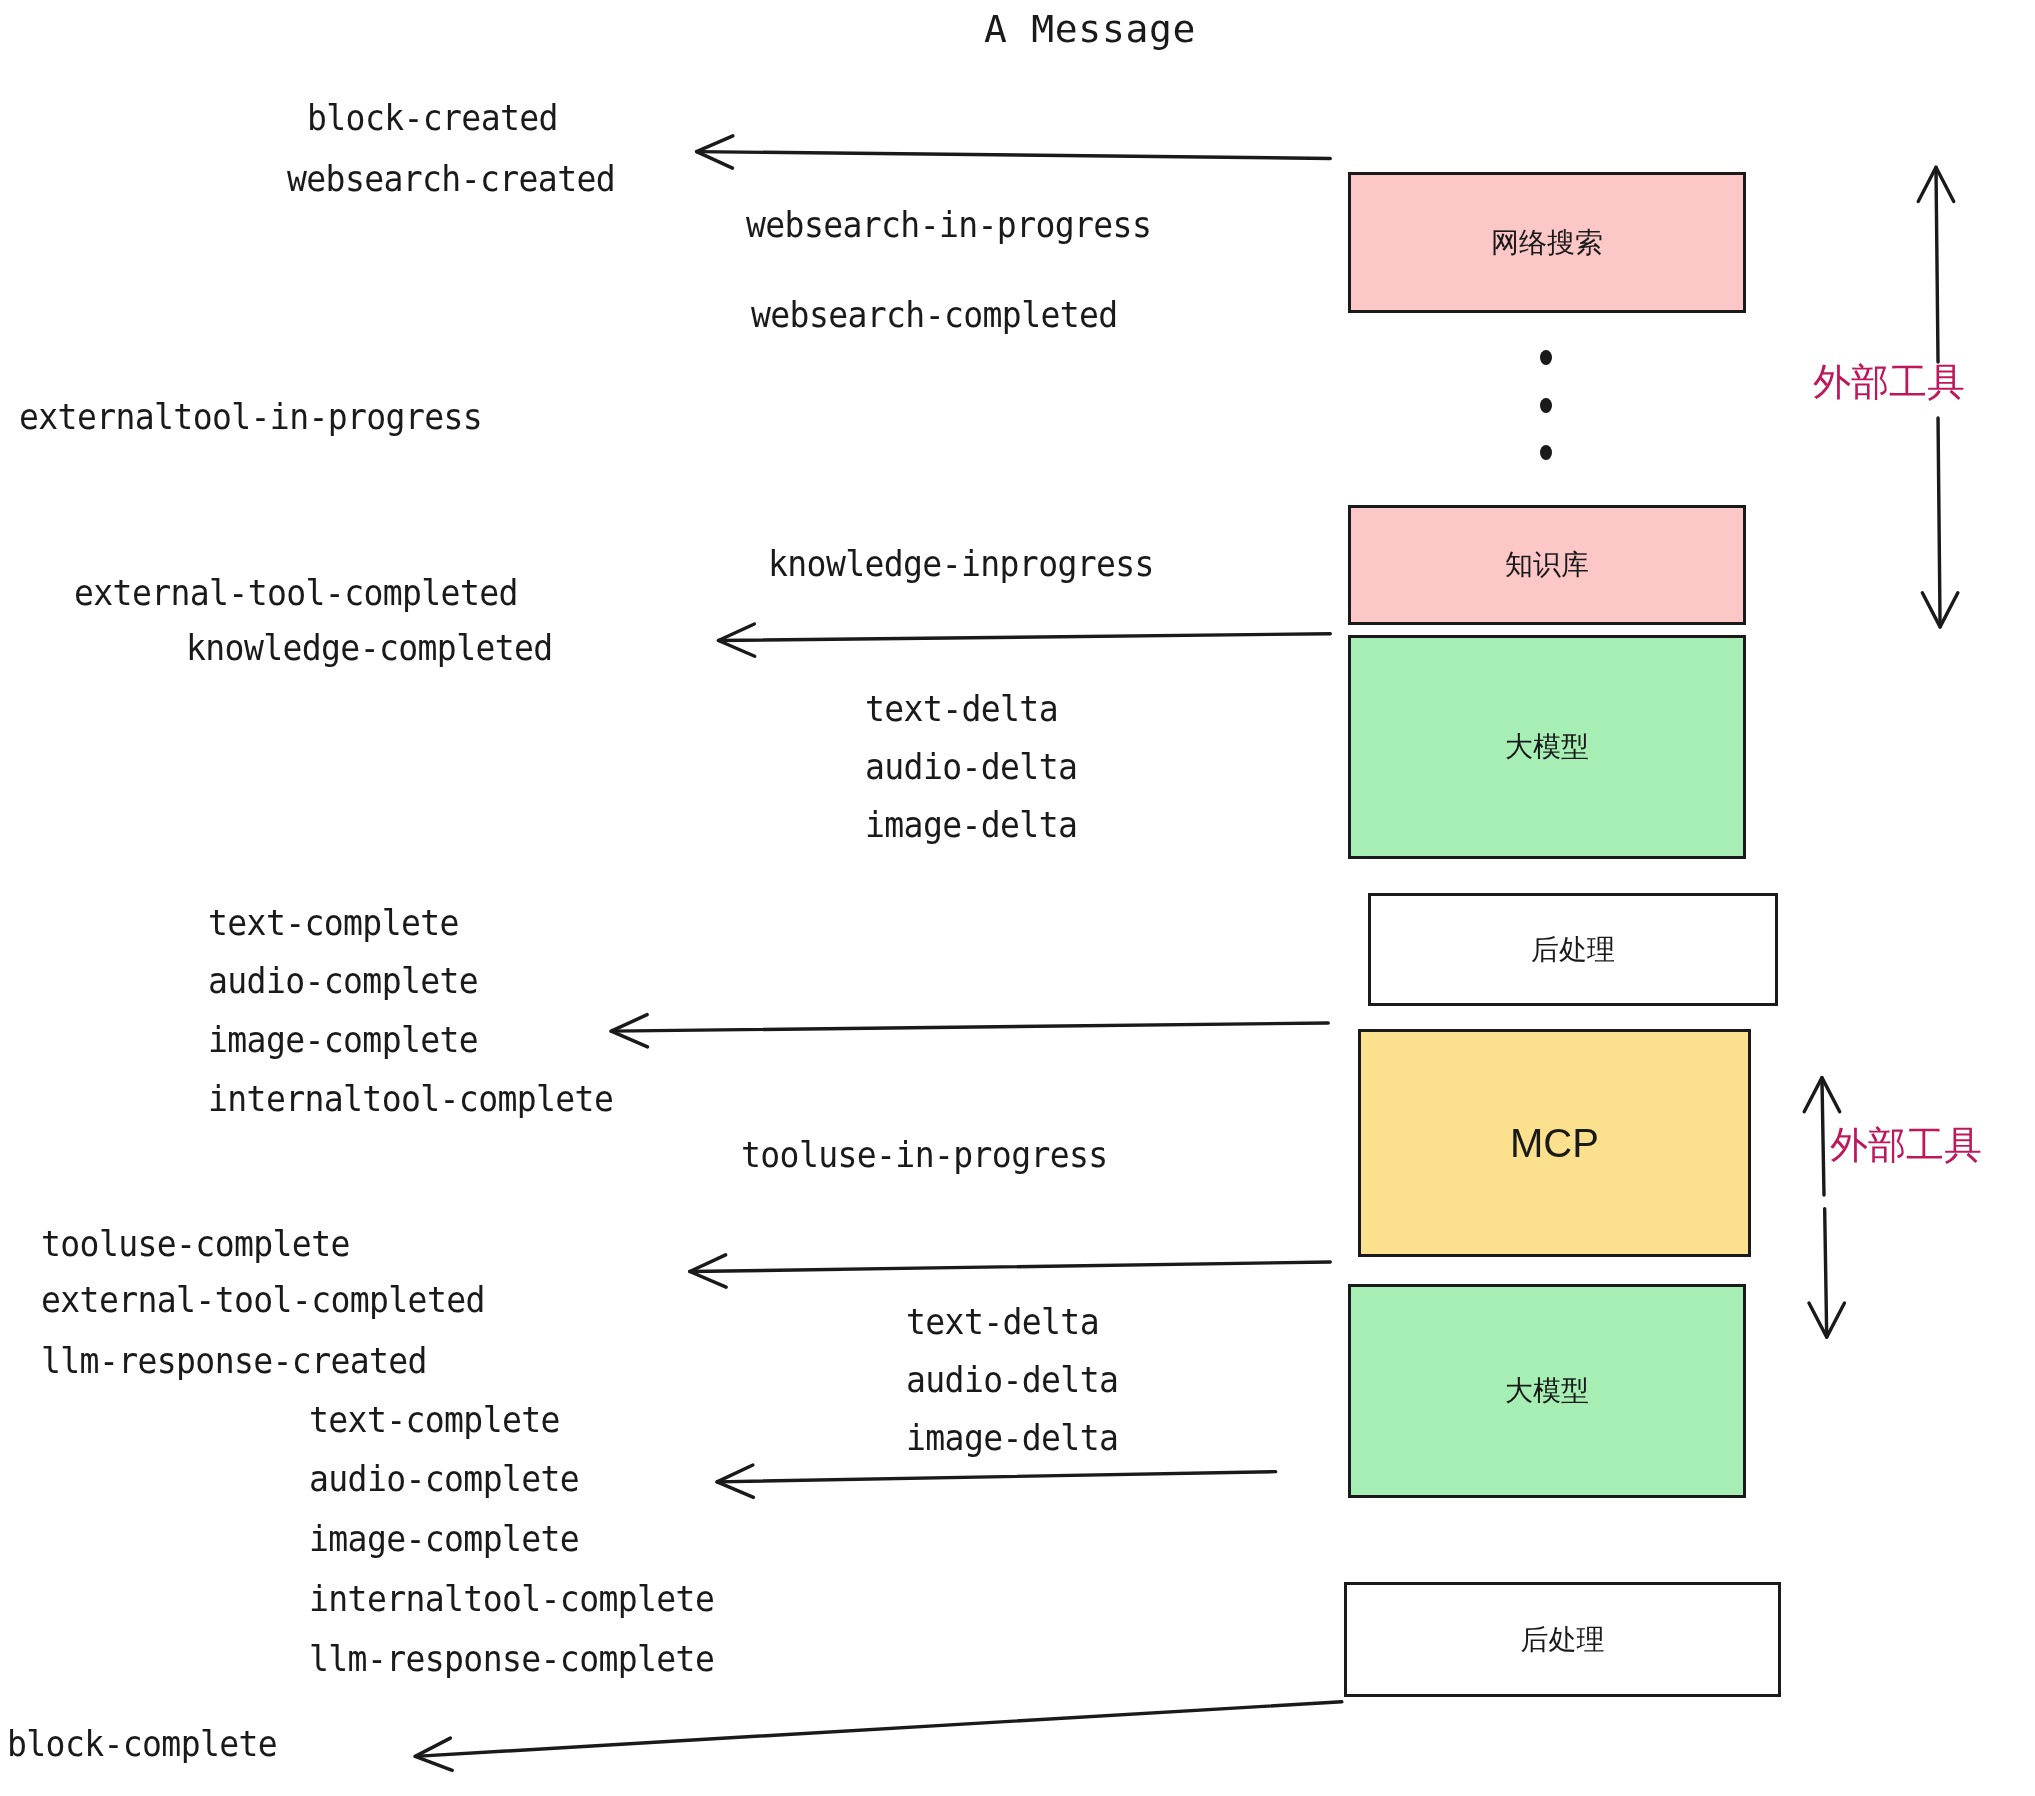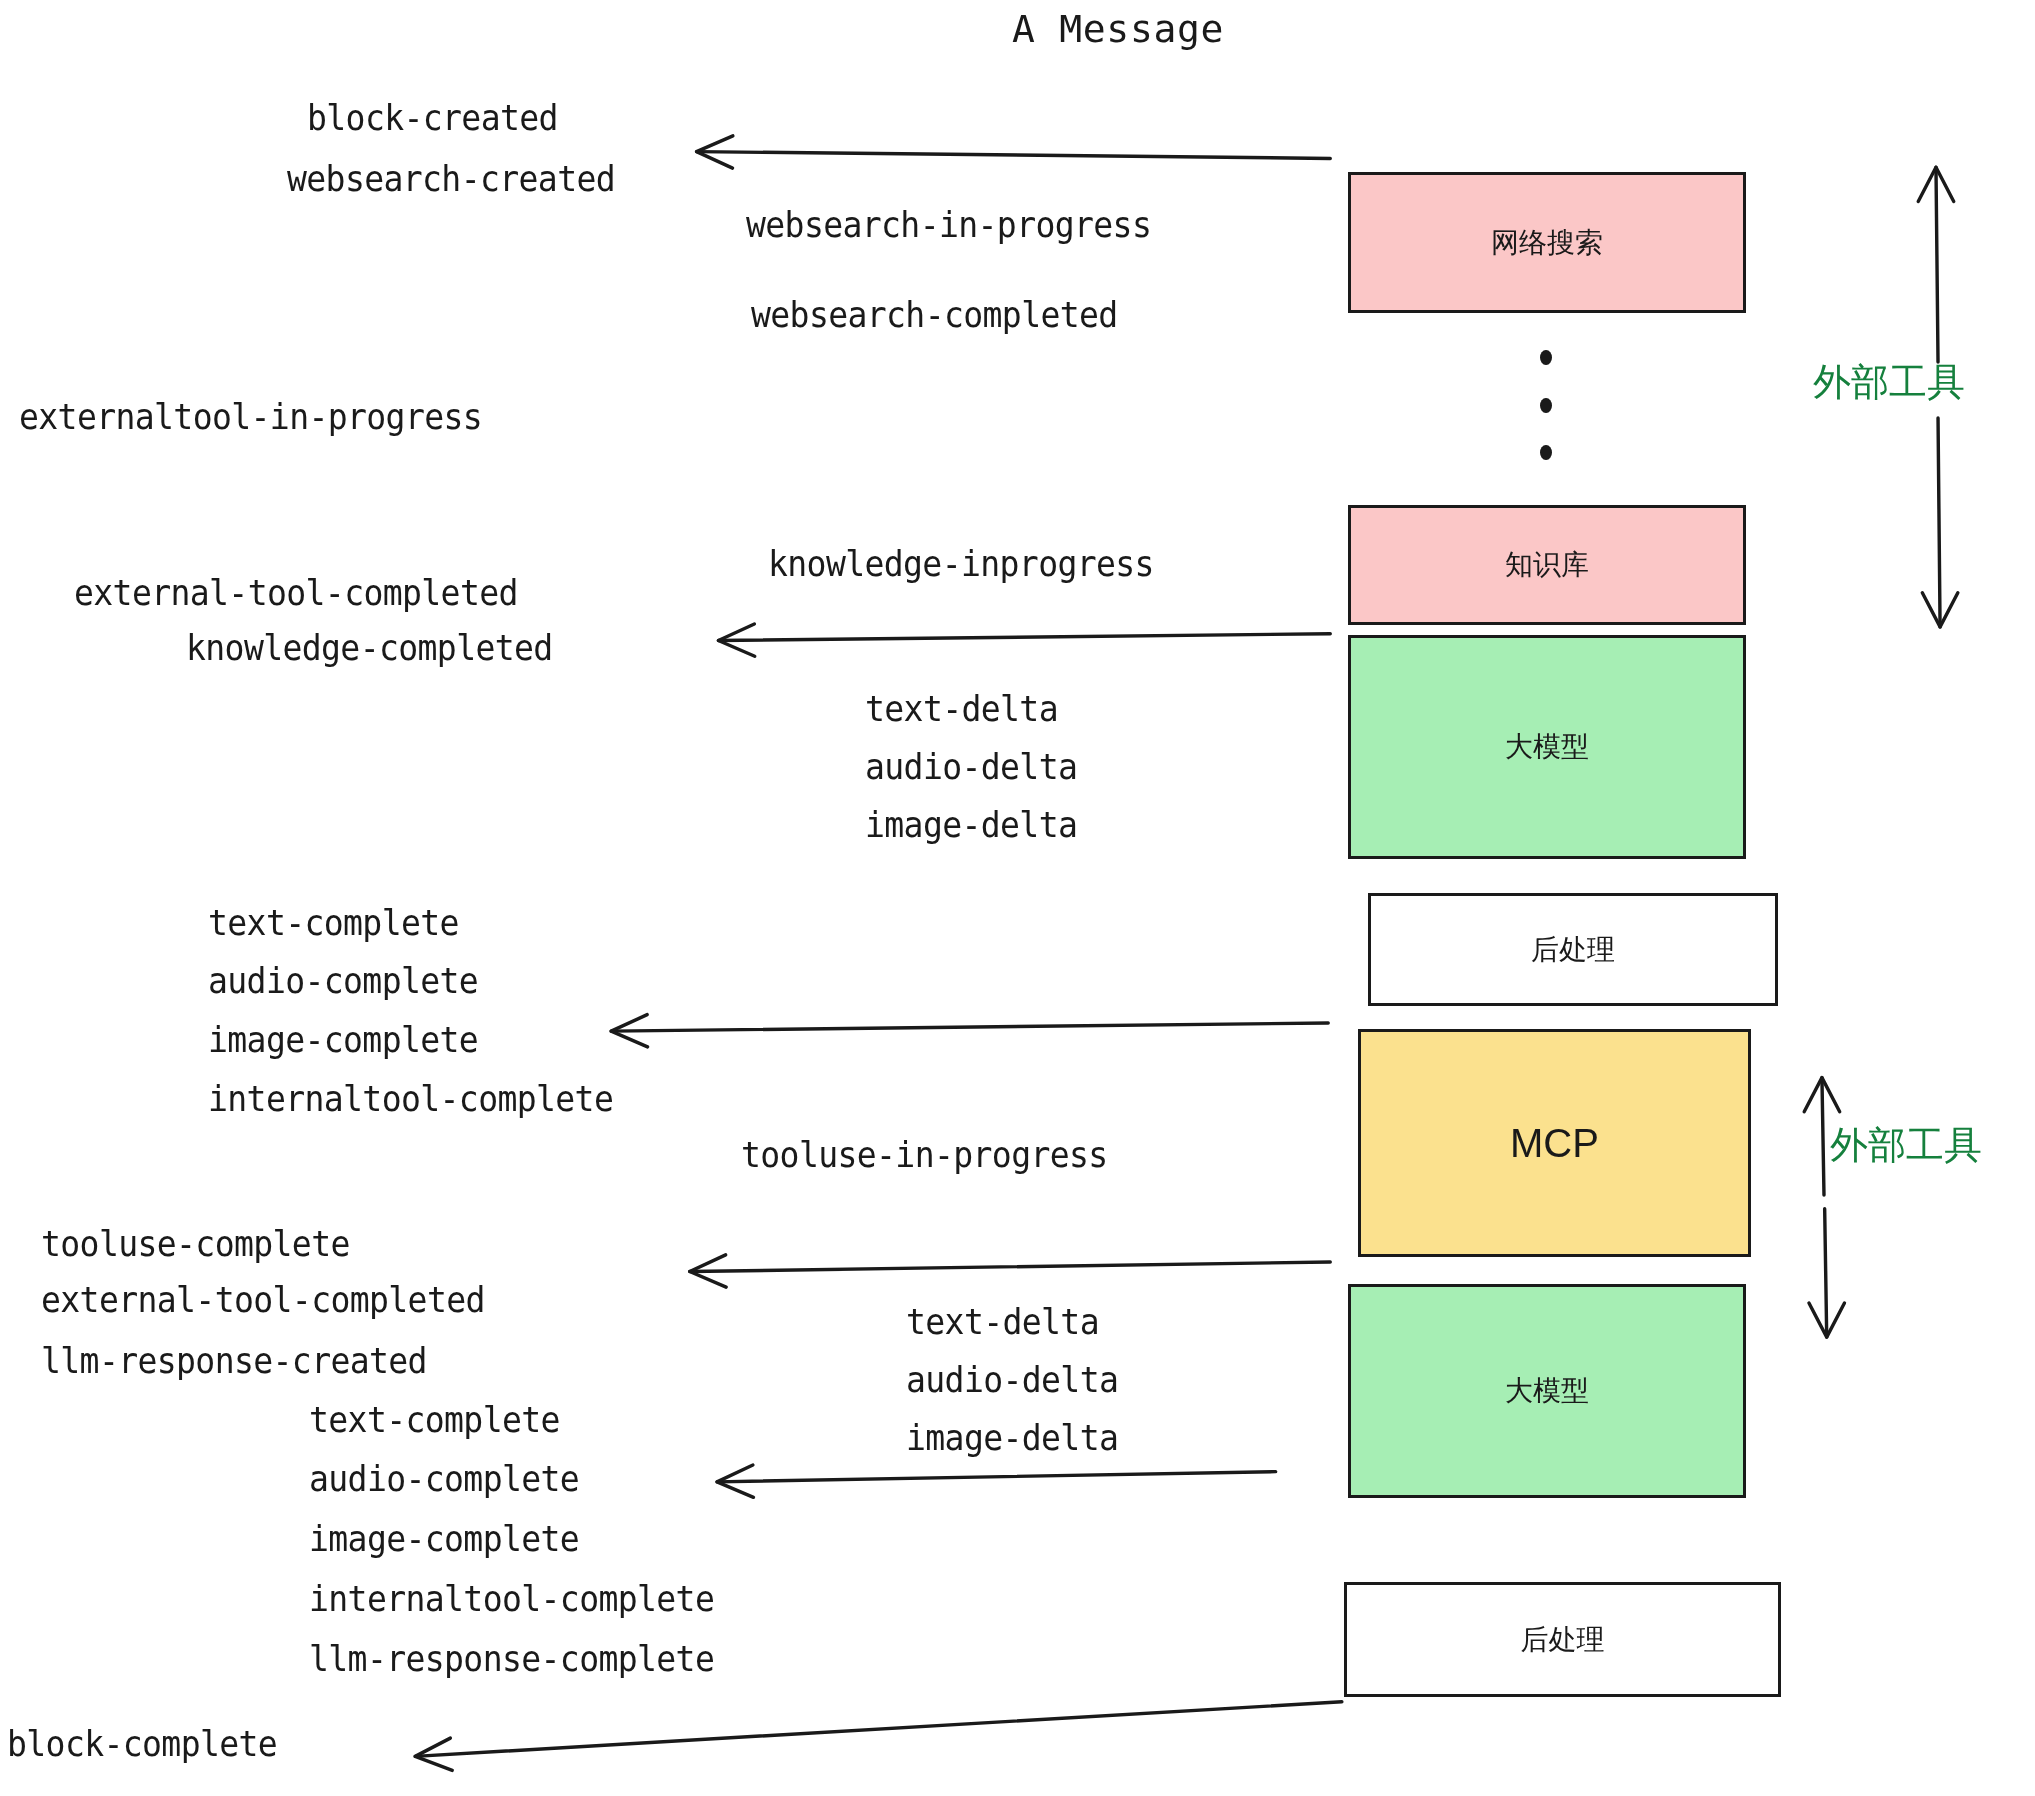--- a/index.html
+++ b/index.html
@@ -30,21 +30,21 @@
     font-family: "DejaVu Sans Mono", monospace;
     font-size: 38px;
     color: #1a1a1a;
     white-space: nowrap;
     letter-spacing: 0.7px;
   }
   .cjk {
     position: absolute;
     font-family: "DejaVu Sans", sans-serif;
     font-size: 38px;
-    color: #15803d;
+    color: #be185d;
     white-space: nowrap;
   }
   .box {
     position: absolute;
     box-sizing: border-box;
     border: 3.4px solid #1a1a1a;
     display: flex;
     align-items: center;
     justify-content: center;
   }
@@ -73,21 +73,21 @@
     width: 2035px;
     height: 1796px;
     pointer-events: none;
   }
 </style>
 </head>
 <body>
 
 <div id="canvas">
 
-  <div class="title" id="tpl-title" style="left:984px; top:6.8px;margin-left:28px;">A Message</div>
+  <div class="title" id="tpl-title" style="left:984px; top:6.8px;">A Message</div>
 
   <svg class="overlay" id="arrow-layer" viewBox="0 0 2980 2630">
       <g>
         <path d="M 1948 232 L 1020 222" stroke="#1a1a1a" stroke-width="5" fill="none" stroke-linecap="round" stroke-linejoin="round"></path>
         <path d="M 1073.210919506165 198.92191417581535 L 1020 222 L 1072.7012485302753 246.2193807383704" stroke="#1a1a1a" stroke-width="5" fill="none" stroke-linecap="round" stroke-linejoin="round"></path>
       </g>
       <g>
         <path d="M 1948 928 L 1052 938" stroke="#1a1a1a" stroke-width="5" fill="none" stroke-linecap="round" stroke-linejoin="round"></path>
         <path d="M 1104.691924867569 913.7603413029295 L 1052 938 L 1105.2197961503407 961.0576082392812" stroke="#1a1a1a" stroke-width="5" fill="none" stroke-linecap="round" stroke-linejoin="round"></path>
       </g>

